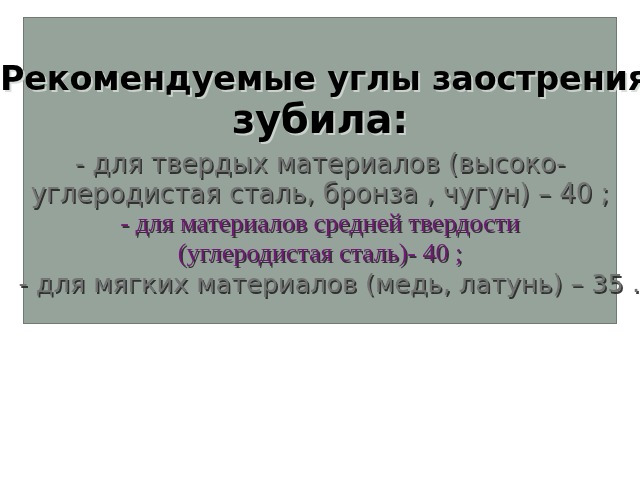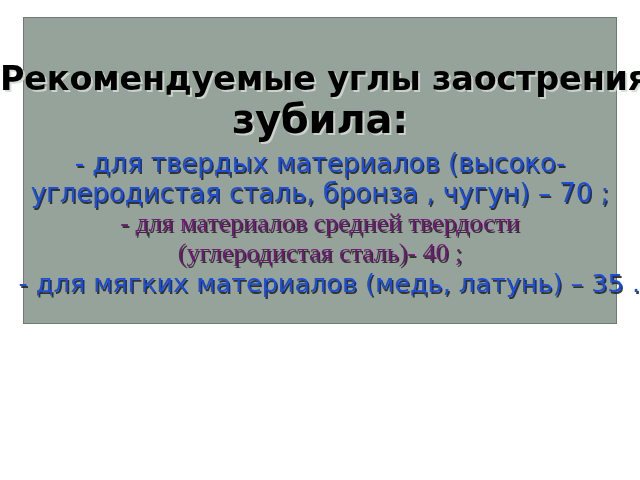--- a/index.html
+++ b/index.html
@@ -61,21 +61,21 @@
   }
 
   .body-line {
     font-family: "DejaVu Sans", sans-serif;
     font-weight: normal;
     font-size: 26px;
     line-height: 30px;
     white-space: nowrap;
     text-shadow: 1.5px 1.5px 0 rgba(35,38,36,0.9);
   }
-  .body-line.yellow { color: #1d4ed8; }
+  .body-line.yellow { color: #737373; }
   .body-line.magenta { color: #701a75; font-family: Liberation Serif, serif; }
 
   .body-line.l1 { margin-top: 9px; }
   .body-line.l2 { margin-top: 0px; }
   .body-line.l3 { margin-top: 0px; }
   .body-line.l4 { margin-top: 0px; }
   .body-line.l5 { margin-top: 0px; font-size: 25.5px; text-align: right; }
 </style>
 </head>
 <body>
@@ -85,21 +85,21 @@
   <div id="content-box"></div>
 
   <div id="text-layer">
 
     <div class="title-line first">Рекомендуемые углы заострения</div>
 
     <div class="title-line second">зубила:</div>
 
     <div class="body-line yellow l1">- для твердых материалов (высоко-</div>
 
-    <div class="body-line yellow l2">углеродистая сталь, бронза , чугун) – 70 ;</div>
+    <div class="body-line yellow l2">углеродистая сталь, бронза , чугун) – 40 ;</div>
 
     <div class="body-line magenta l3">- для материалов средней твердости</div>
 
     <div class="body-line magenta l4">(углеродистая сталь)- 40 ;</div>
 
     <div class="body-line yellow l5">- для мягких материалов (медь, латунь) – 35 .</div>
 
   </div>
 </div>
 

